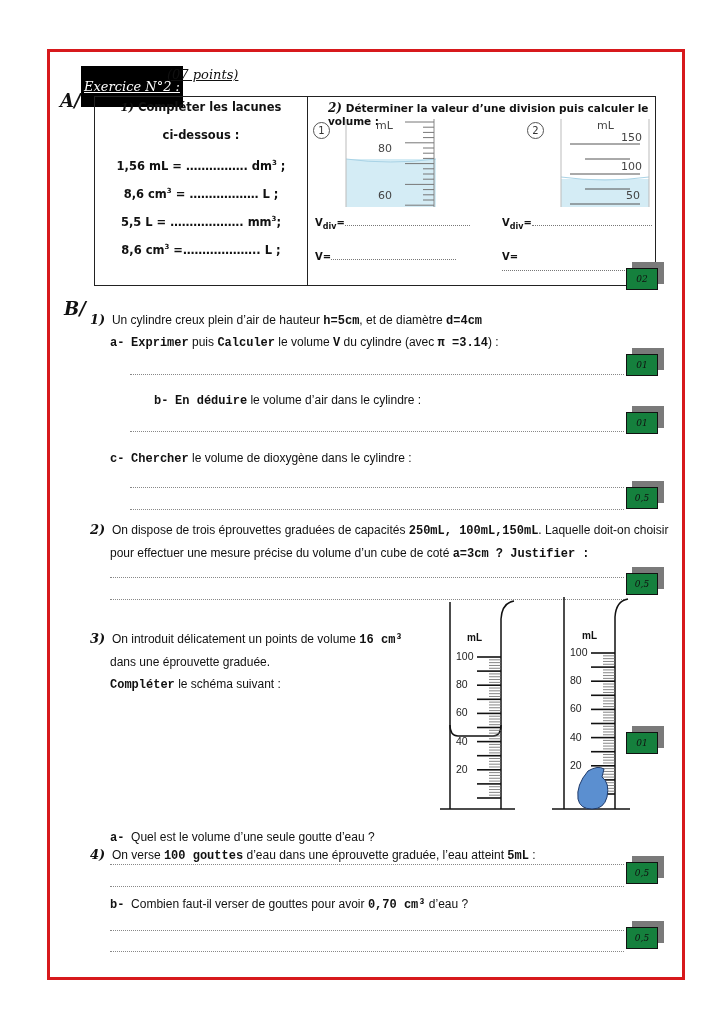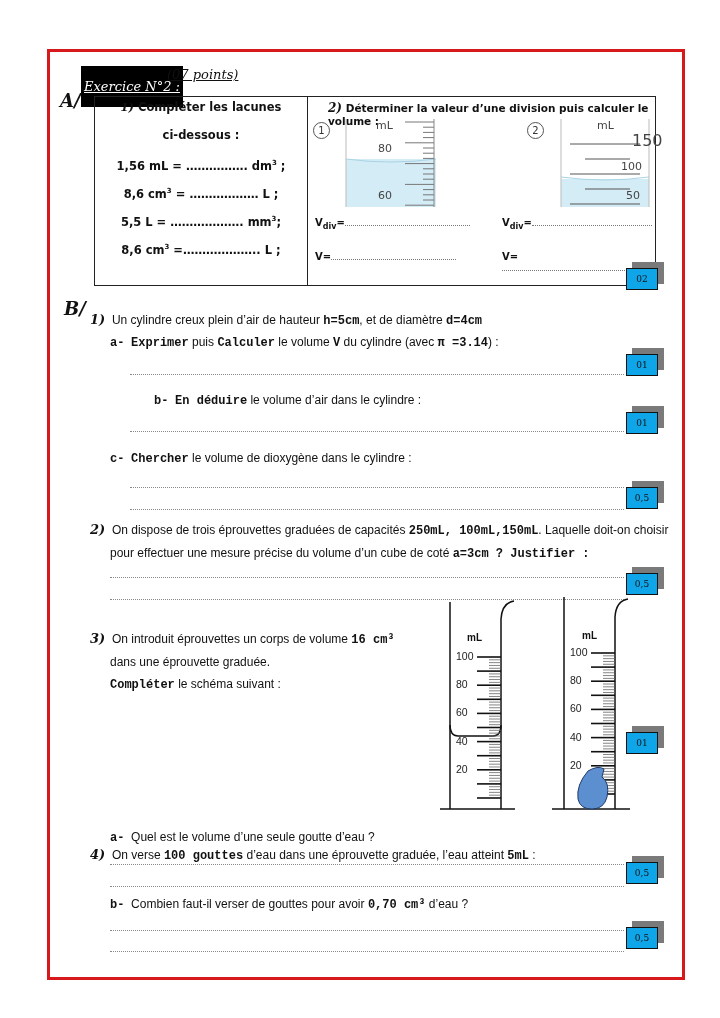--- a/index.html
+++ b/index.html
@@ -15,21 +15,21 @@
   .cellA1 .line { height:28px; line-height:28px; }
   .num { font-family:"DejaVu Serif", serif; font-style:italic; font-weight:bold; }
   .cellA2 { position:absolute; left:213px; top:0; right:0; bottom:0; font-family:"DejaVu Sans", sans-serif; }
   .q2title { position:absolute; left:20px; top:4px; font-weight:bold; font-size:10.5px; }
   .circle { position:absolute; width:15px; height:15px; border:1px solid #555; border-radius:50%; font-size:10px; text-align:center; line-height:15px; color:#333; }
   .vdiv { position:absolute; font-size:10px; font-weight:bold; }
   .vdiv sub { font-size:8px; }
   .dots { border-bottom:1.5px dotted #777; display:inline-block; }
   .score { position:absolute; width:32px; height:22px; }
   .score .shadow { position:absolute; left:6px; top:-6px; width:32px; height:22px; background:#7a7a7a; }
-  .score .box { position:absolute; left:0; top:0; width:30px; height:20px; border:1.5px solid #111; background:#0ea5e9; font-family:"DejaVu Serif", serif; font-size:9px; text-align:center; line-height:20px; }
+  .score .box { position:absolute; left:0; top:0; width:30px; height:20px; border:1.5px solid #111; background:#15803d; font-family:"DejaVu Serif", serif; font-style:italic; font-size:9px; text-align:center; line-height:20px; }
   .txt { font-size:12px; line-height:14px; white-space:nowrap; }
   .qn { font-family:"DejaVu Serif", serif; font-style:italic; font-weight:bold; font-size:13px; }
   .ans-line { position:absolute; border-bottom:1.3px dotted #888; height:0; }
   b { font-weight:bold;font-family:Liberation Mono, monospace; }
 </style>
 </head>
 <body>
 
 <div class="frame"></div>
 
@@ -102,21 +102,21 @@
       <path d="M1,58 Q45,64 89,58" stroke="#a9d3e6" fill="none"></path>
       <line x1="1" y1="0" x2="1" y2="88" stroke="#bbb"></line>
       <line x1="89" y1="0" x2="89" y2="88" stroke="#bbb"></line>
       <line x1="10" y1="25" x2="80" y2="25" stroke="#555"></line>
       <line x1="25" y1="40" x2="70" y2="40" stroke="#555"></line>
       <line x1="10" y1="55" x2="80" y2="55" stroke="#555"></line>
       <line x1="25" y1="70" x2="70" y2="70" stroke="#555"></line>
       <line x1="10" y1="85" x2="80" y2="85" stroke="#555"></line>
     </svg>
     <div class="abs" style="left:289px;top:22px;font-size:11px;color:#444">mL</div>
-    <div class="abs" style="left:324px;top:34px;font-size:16px;color:#444">150</div>
+    <div class="abs" style="left:313px;top:34px;font-size:11px;color:#444">150</div>
     <div class="abs" style="left:313px;top:63px;font-size:11px;color:#444">100</div>
     <div class="abs" style="left:318px;top:92px;font-size:11px;color:#444">50</div>
 
     <div class="vdiv" style="left:7px;top:120px;"><span>V</span><sub>div</sub><span>=</span><span class="dots" style="width:125px"></span></div>
     <div class="vdiv" style="left:194px;top:120px;"><span>V</span><sub>div</sub><span>=</span><span class="dots" style="width:120px"></span></div>
     <div class="vdiv" style="left:7px;top:154px;"><span>V=</span><span class="dots" style="width:125px"></span></div>
     <div class="vdiv" style="left:194px;top:154px;"><span>V=</span><span class="dots" style="width:137px"></span></div>
   </div>
 </div>
 <div class="score" style="left:626px;top:268px;">
@@ -167,21 +167,21 @@
 </div>
 <div class="ans-line" style="left:110px;top:577px;width:514px;"></div>
 <div class="ans-line" style="left:110px;top:599px;width:514px;"></div>
 <div class="score" style="left:626px;top:573px;">
     <div class="shadow"></div>
     <div class="box">0,5</div>
   </div>
 
 <div class="abs txt" style="left:90px;top:632px;">
   <span class="qn">3)</span>&nbsp;
-  <span>On introduit éprouvettes  un corps de volume </span><b>16 cm³</b>
+  <span>On introduit délicatement  un points de volume </span><b>16 cm³</b>
 </div>
 <div class="abs txt" style="left:110px;top:655px;">dans une éprouvette graduée.</div>
 <div class="abs txt" style="left:110px;top:677px;">
   <b>Compléter</b><span> le schéma suivant :</span>
 </div>
 
 <svg class="abs" style="left:440px;top:597px;" width="80" height="215">
   <line x1="10" y1="5" x2="10" y2="212" stroke="#111" stroke-width="1.5"></line>
   <path d="M61,212 L61,22 Q62,6 74,4" stroke="#111" stroke-width="1.5" fill="none"></path>
   <line x1="0" y1="212" x2="75" y2="212" stroke="#111" stroke-width="1.5"></line>

